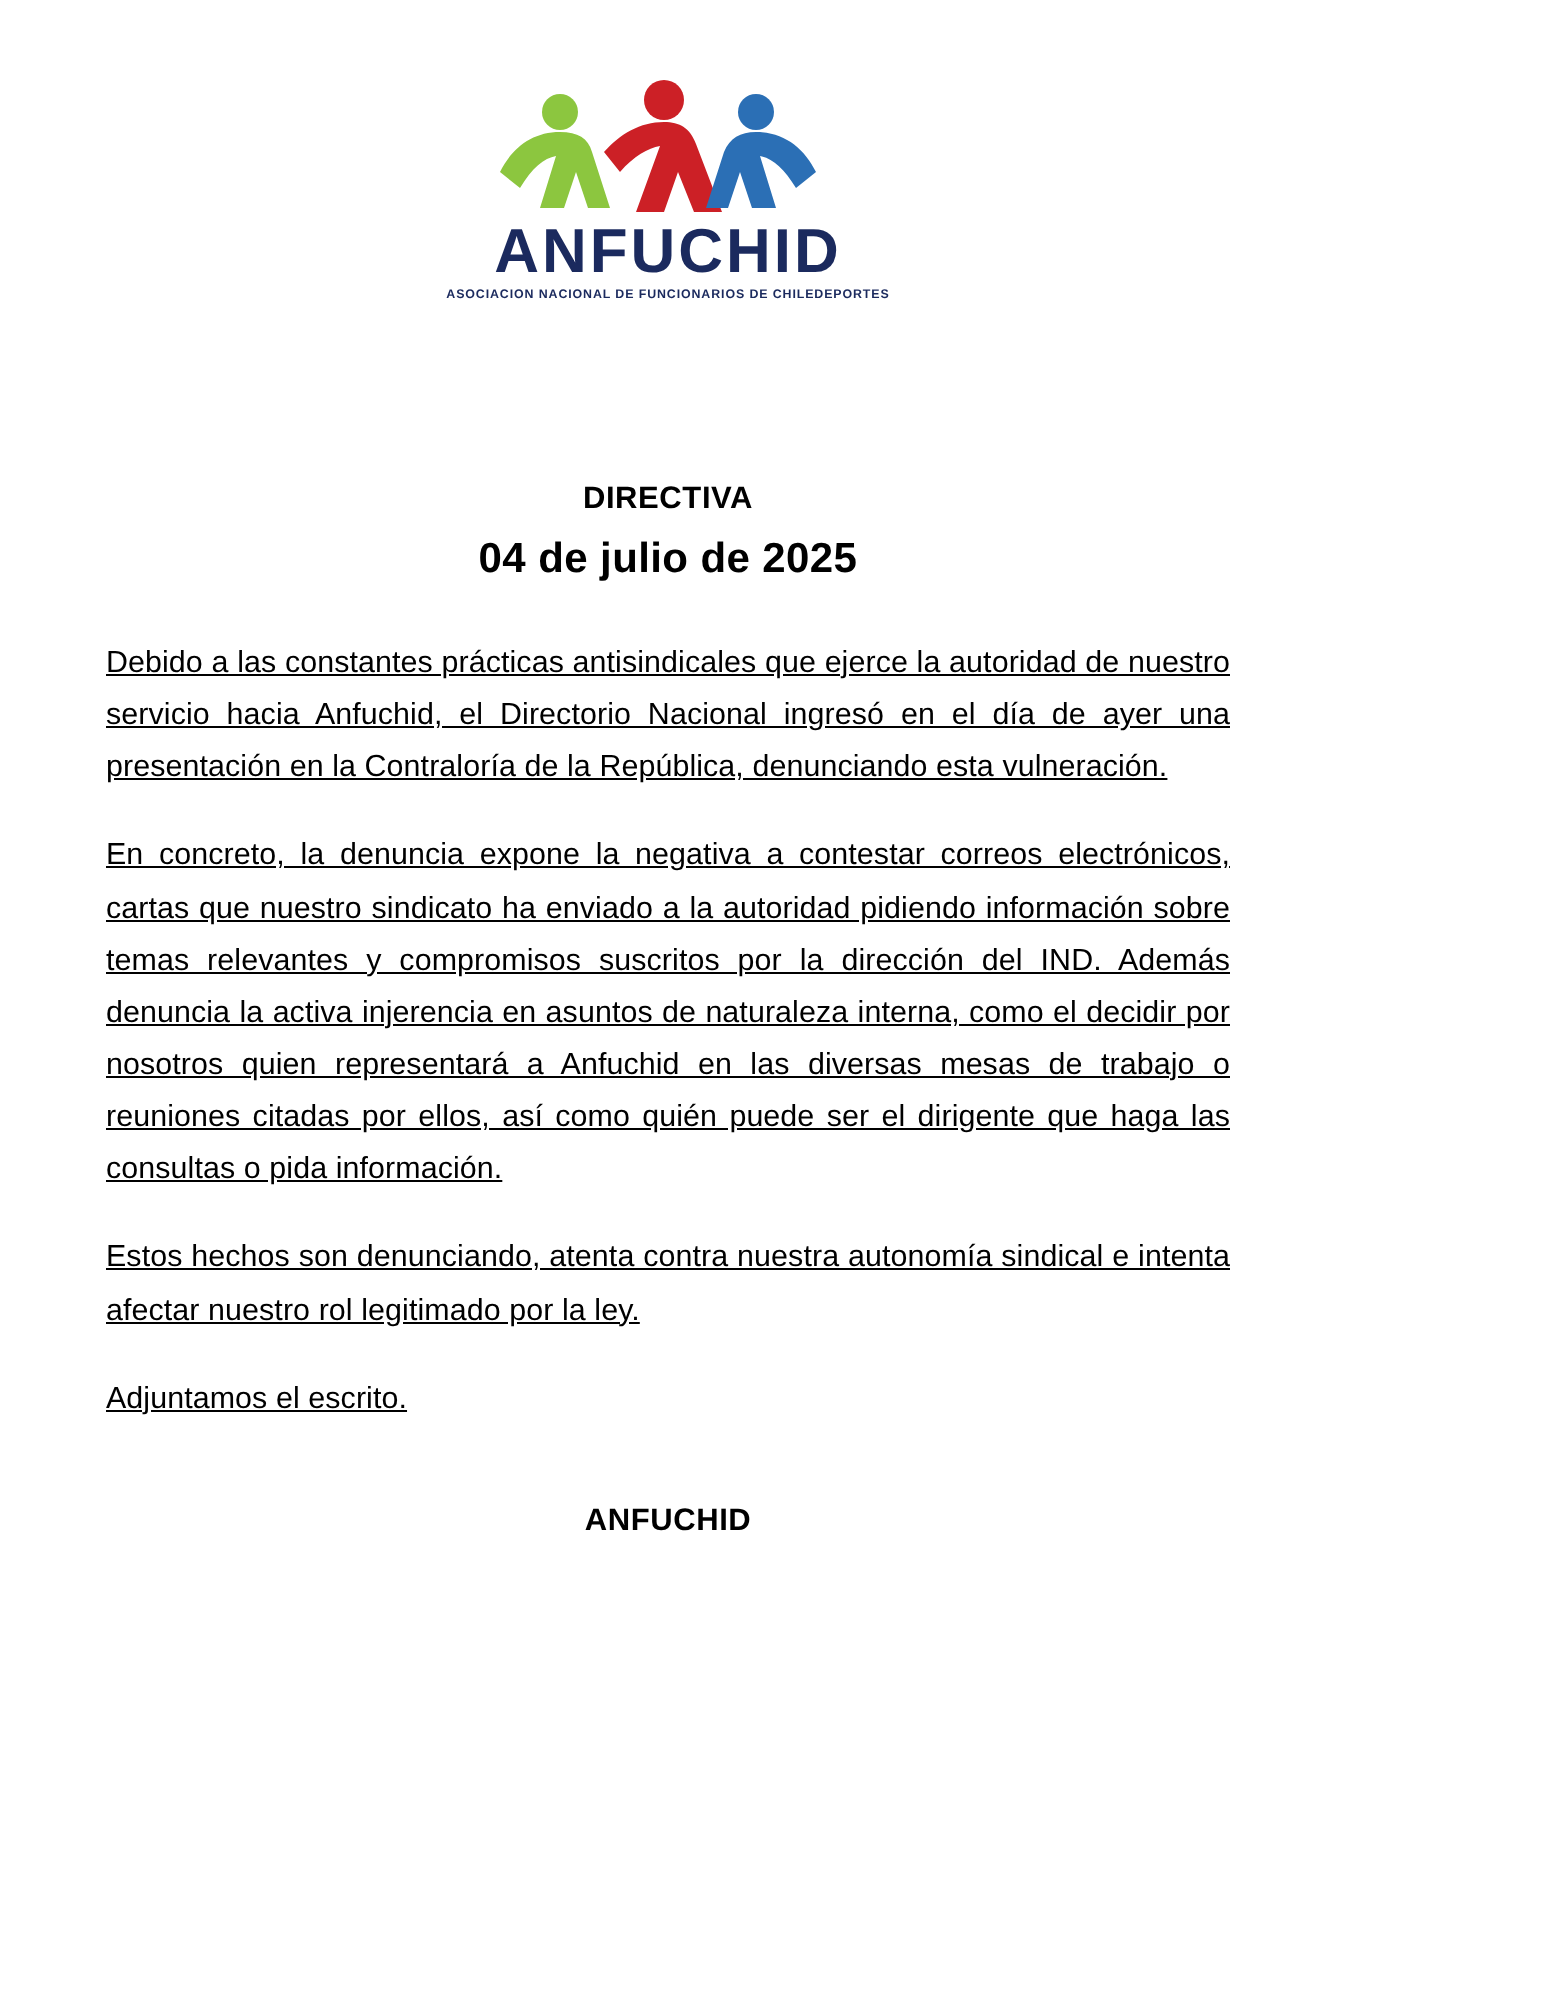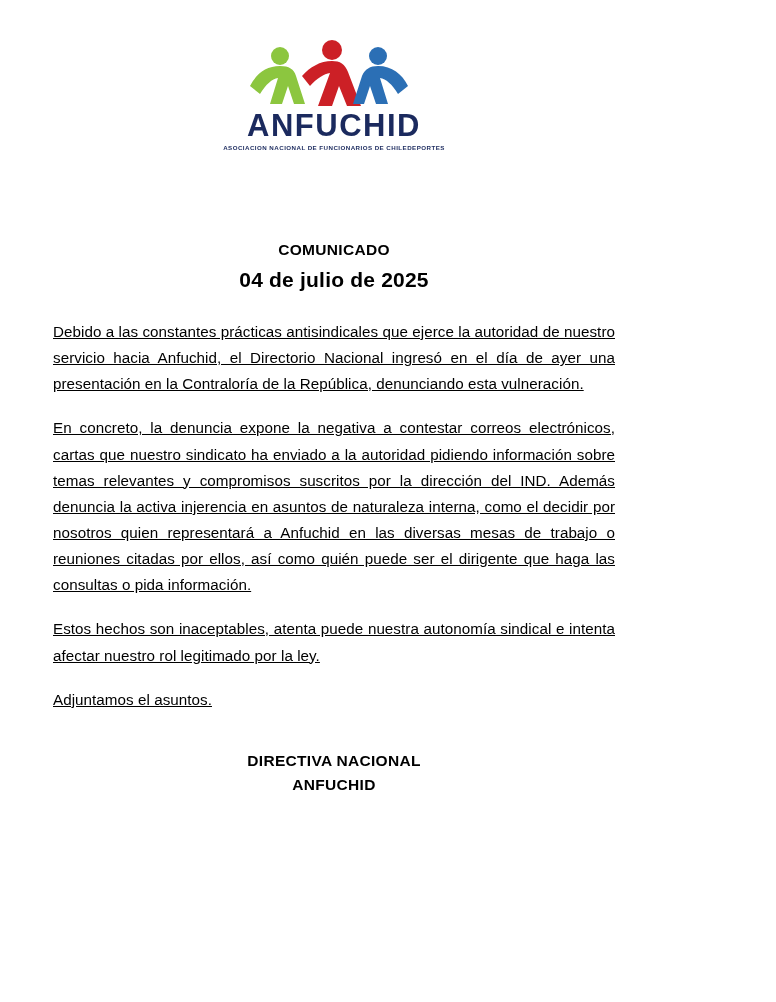--- a/index.html
+++ b/index.html
@@ -132,29 +132,28 @@
         <g fill="#2b6fb5">
           <circle cx="134" cy="22" r="9"></circle>
           <path d="M134 32 C 126 32, 121 35, 118 42 L 109 70 L 120 70 L 126 52 L 132 70 L 144 70 L 136 44 C 142 45, 148 50, 154 60 L 164 52 C 158 40, 148 32, 134 32 Z"></path>
         </g>
       </svg>
     </div>
     <div class="logo-word">ANFUCHID</div>
     <div class="logo-sub">ASOCIACION NACIONAL DE FUNCIONARIOS DE CHILEDEPORTES</div>
   </div>
 
-  <div class="doc-title">COMUNICADO</div>
+  <div class="doc-title">DIRECTIVA</div>
   <div class="doc-date">04 de julio de 2025</div>
 
   <div class="body-wrap">
     <p class="para">Debido a las constantes prácticas antisindicales que ejerce la autoridad de nuestro servicio hacia Anfuchid, el Directorio Nacional ingresó en el día de ayer una presentación en la Contraloría de la República, denunciando esta vulneración.</p>
     <p class="para">En concreto, la denuncia expone la negativa a contestar correos electrónicos, cartas que nuestro sindicato ha enviado a la autoridad pidiendo información sobre temas relevantes y compromisos suscritos por la dirección del IND. Además denuncia la activa injerencia en asuntos de naturaleza interna, como el decidir por nosotros quien representará a Anfuchid en las diversas mesas de trabajo o reuniones citadas por ellos, así como quién puede ser el dirigente que haga las consultas o pida información.</p>
-    <p class="para">Estos hechos son inaceptables, atenta puede nuestra autonomía sindical e intenta afectar nuestro rol legitimado por la ley.</p>
-    <p class="para">Adjuntamos el asuntos.</p>
+    <p class="para">Estos hechos son denunciando, atenta contra nuestra autonomía sindical e intenta afectar nuestro rol legitimado por la ley.</p>
+    <p class="para">Adjuntamos el escrito.</p>
   </div>
 
 
   <div class="signature-wrap">
-    <div class="sig-line">DIRECTIVA NACIONAL</div>
     <div class="sig-line">ANFUCHID</div>
   </div>
 
 </div>
 
 </body></html>

